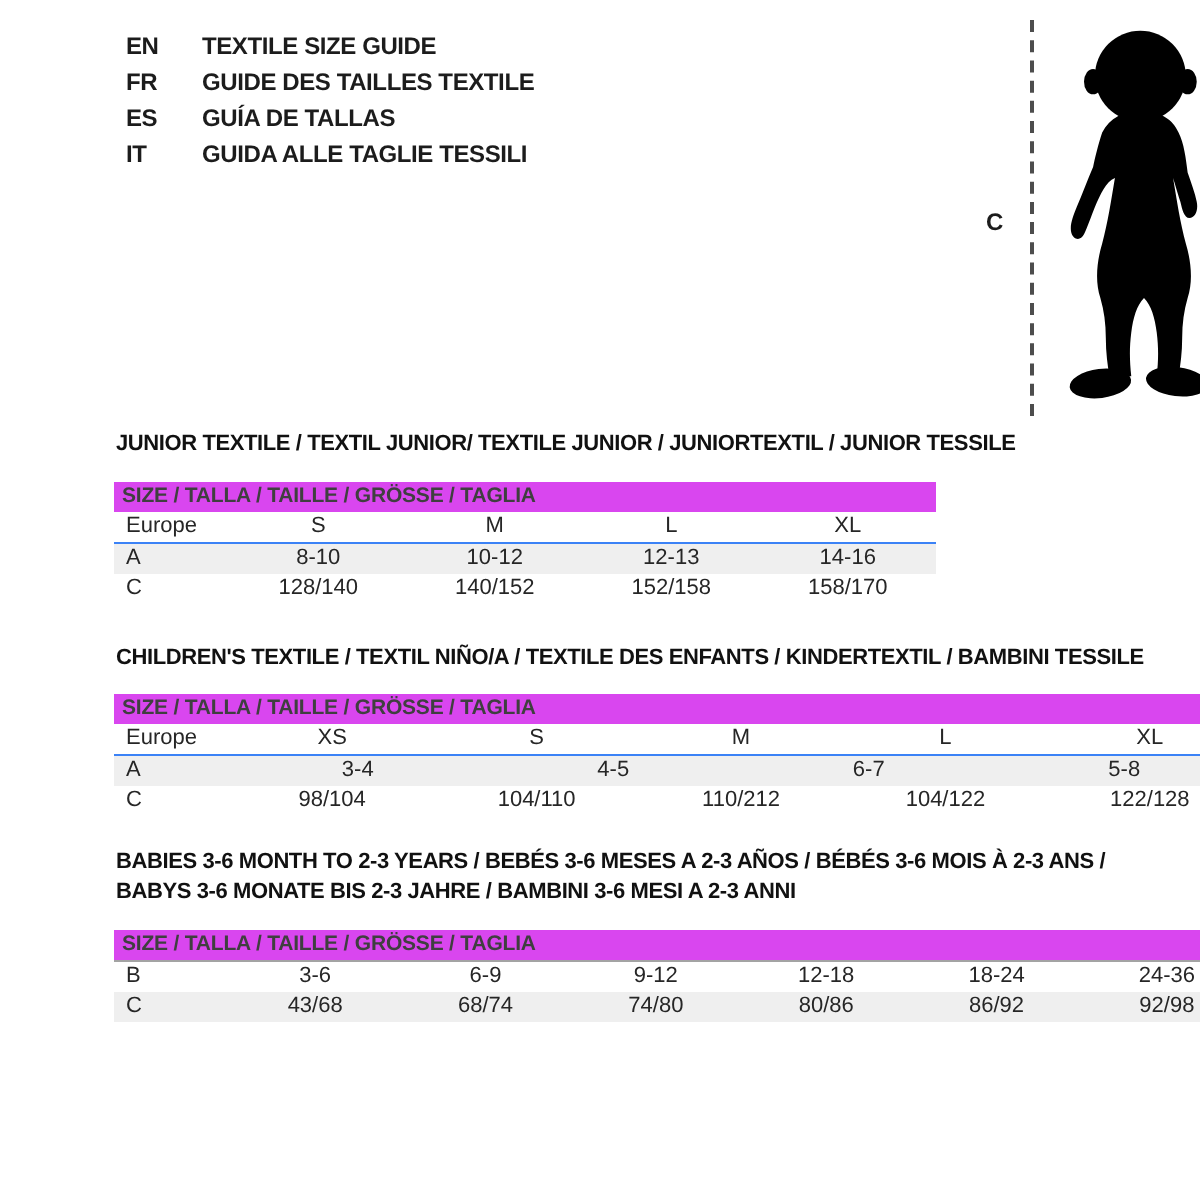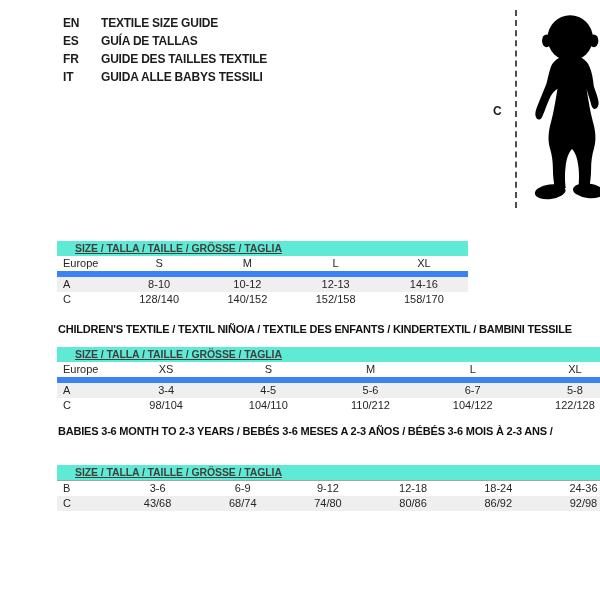--- a/index.html
+++ b/index.html
@@ -11,52 +11,52 @@
   #lang{position:absolute;left:22px;top:14px;}
   .lang-row{display:flex;height:18px;line-height:18px;font-size:12px;font-weight:700;letter-spacing:-0.2px;}
   .lang-code{width:38px;}
   
   #dash-line{position:absolute;left:474px;top:10px;height:198px;width:0;border-left:2px dashed #4d4d4d;}
   #c-label{position:absolute;left:452px;top:104px;font-size:12px;font-weight:700;}
   #baby{position:absolute;left:481px;top:8px;}
   
   .tbl-title{position:absolute;left:17px;font-size:11px;font-weight:700;letter-spacing:-0.2px;color:#111;line-height:15px;}
   .size-table{position:absolute;left:16px;}
-  .size-bar{height:15px;line-height:15px;background:#5eead4;color:#3f3f3f;font-size:10.5px;font-weight:700;padding-left:18px;letter-spacing:-0.1px;text-decoration:underline;}
+  .size-bar{height:15px;line-height:15px;background:#d946ef;color:#3f3f3f;font-size:10.5px;font-weight:700;padding-left:4px;letter-spacing:-0.1px;}
   .trow{display:flex;height:15px;line-height:15px;font-size:11px;color:#262626;}
   .rows .trow:nth-child(even){background:#efefef;}
-  .divider-after-first .trow:first-child{border-bottom:6px solid #3b82f6;}
+  .divider-after-first .trow:first-child{border-bottom:1px solid #3b82f6;}
   .divider-after-bar .size-bar{border-bottom:1px solid #a3a3a3;}
   .tlabel{width:52px;padding-left:6px;}
   .tcell{flex:1;text-align:center;}
   
   #notes{position:absolute;left:17px;top:537px;}
   .note-line{height:17px;line-height:17px;font-size:11px;font-weight:700;letter-spacing:-0.2px;}
 </style>
 </head>
 <body>
 
 <div id="page">
 
   <div id="lang">
     <div class="lang-row">
       <span class="lang-code">EN</span>
       <span class="lang-title">TEXTILE SIZE GUIDE</span>
     </div>
     <div class="lang-row">
+      <span class="lang-code">FR</span>
+      <span class="lang-title">GUIDE DES TAILLES TEXTILE</span>
+    </div>
+    <div class="lang-row">
       <span class="lang-code">ES</span>
       <span class="lang-title">GUÍA DE TALLAS</span>
     </div>
     <div class="lang-row">
-      <span class="lang-code">FR</span>
-      <span class="lang-title">GUIDE DES TAILLES TEXTILE</span>
-    </div>
-    <div class="lang-row">
       <span class="lang-code">IT</span>
-      <span class="lang-title">GUIDA ALLE BABYS TESSILI</span>
+      <span class="lang-title">GUIDA ALLE TAGLIE TESSILI</span>
     </div>
   </div>
 
   <div id="dash-line"></div>
   <div id="c-label">C</div>
   <svg id="baby" width="100" height="202" viewBox="0 0 110 210">
     <g fill="#000000">
       <ellipse cx="53" cy="27" rx="25" ry="25"></ellipse>
       <ellipse cx="27" cy="30" rx="5" ry="7"></ellipse>
       <ellipse cx="79" cy="30" rx="5" ry="7"></ellipse>
@@ -86,20 +86,21 @@
         C20,118 16,117 15,113
         C14,109 16,104 18,99
         C21,92 24,84 27,77
         C28,72 30,64 32,58
         C36,50 44,46 53,46 Z"></path>
       <ellipse cx="31" cy="196" rx="17" ry="8" transform="rotate(-7 31 196)"></ellipse>
       <ellipse cx="73" cy="195" rx="17" ry="8" transform="rotate(7 73 195)"></ellipse>
     </g>
   </svg>
 
+  <div class="tbl-title" style="top:215px;">JUNIOR TEXTILE / TEXTIL JUNIOR/ TEXTILE JUNIOR / JUNIORTEXTIL / JUNIOR TESSILE</div>
   <div class="size-table divider-after-first" style="top:241px;width:411px;">
     <div class="size-bar">SIZE / TALLA / TAILLE / GRÖSSE / TAGLIA</div>
     <div class="rows">
         <div class="trow">
           <span class="tlabel">Europe</span>
           <span class="tcell">S</span>
           <span class="tcell">M</span>
           <span class="tcell">L</span>
           <span class="tcell">XL</span>
         </div>
@@ -129,37 +130,37 @@
           <span class="tcell">XS</span>
           <span class="tcell">S</span>
           <span class="tcell">M</span>
           <span class="tcell">L</span>
           <span class="tcell">XL</span>
         </div>
         <div class="trow">
           <span class="tlabel">A</span>
           <span class="tcell">3-4</span>
           <span class="tcell">4-5</span>
-          <span class="tcell">5-6</span>
           <span class="tcell">6-7</span>
           <span class="tcell">5-8</span>
         </div>
         <div class="trow">
           <span class="tlabel">C</span>
           <span class="tcell">98/104</span>
           <span class="tcell">104/110</span>
           <span class="tcell">110/212</span>
           <span class="tcell">104/122</span>
           <span class="tcell">122/128</span>
         </div>
       </div>
   </div>
 
   <div class="tbl-title" style="top:424px;">
     <div>BABIES 3-6 MONTH TO 2-3 YEARS / BEBÉS 3-6 MESES A 2-3 AÑOS / BÉBÉS 3-6 MOIS À 2-3 ANS /</div>
+    <div>BABYS 3-6 MONATE BIS 2-3 JAHRE / BAMBINI 3-6 MESI A 2-3 ANNI</div>
   </div>
   <div class="size-table divider-after-bar" style="top:465px;width:569px;">
     <div class="size-bar">SIZE / TALLA / TAILLE / GRÖSSE / TAGLIA</div>
     <div class="rows">
         <div class="trow">
           <span class="tlabel">B</span>
           <span class="tcell">3-6</span>
           <span class="tcell">6-9</span>
           <span class="tcell">9-12</span>
           <span class="tcell">12-18</span>

